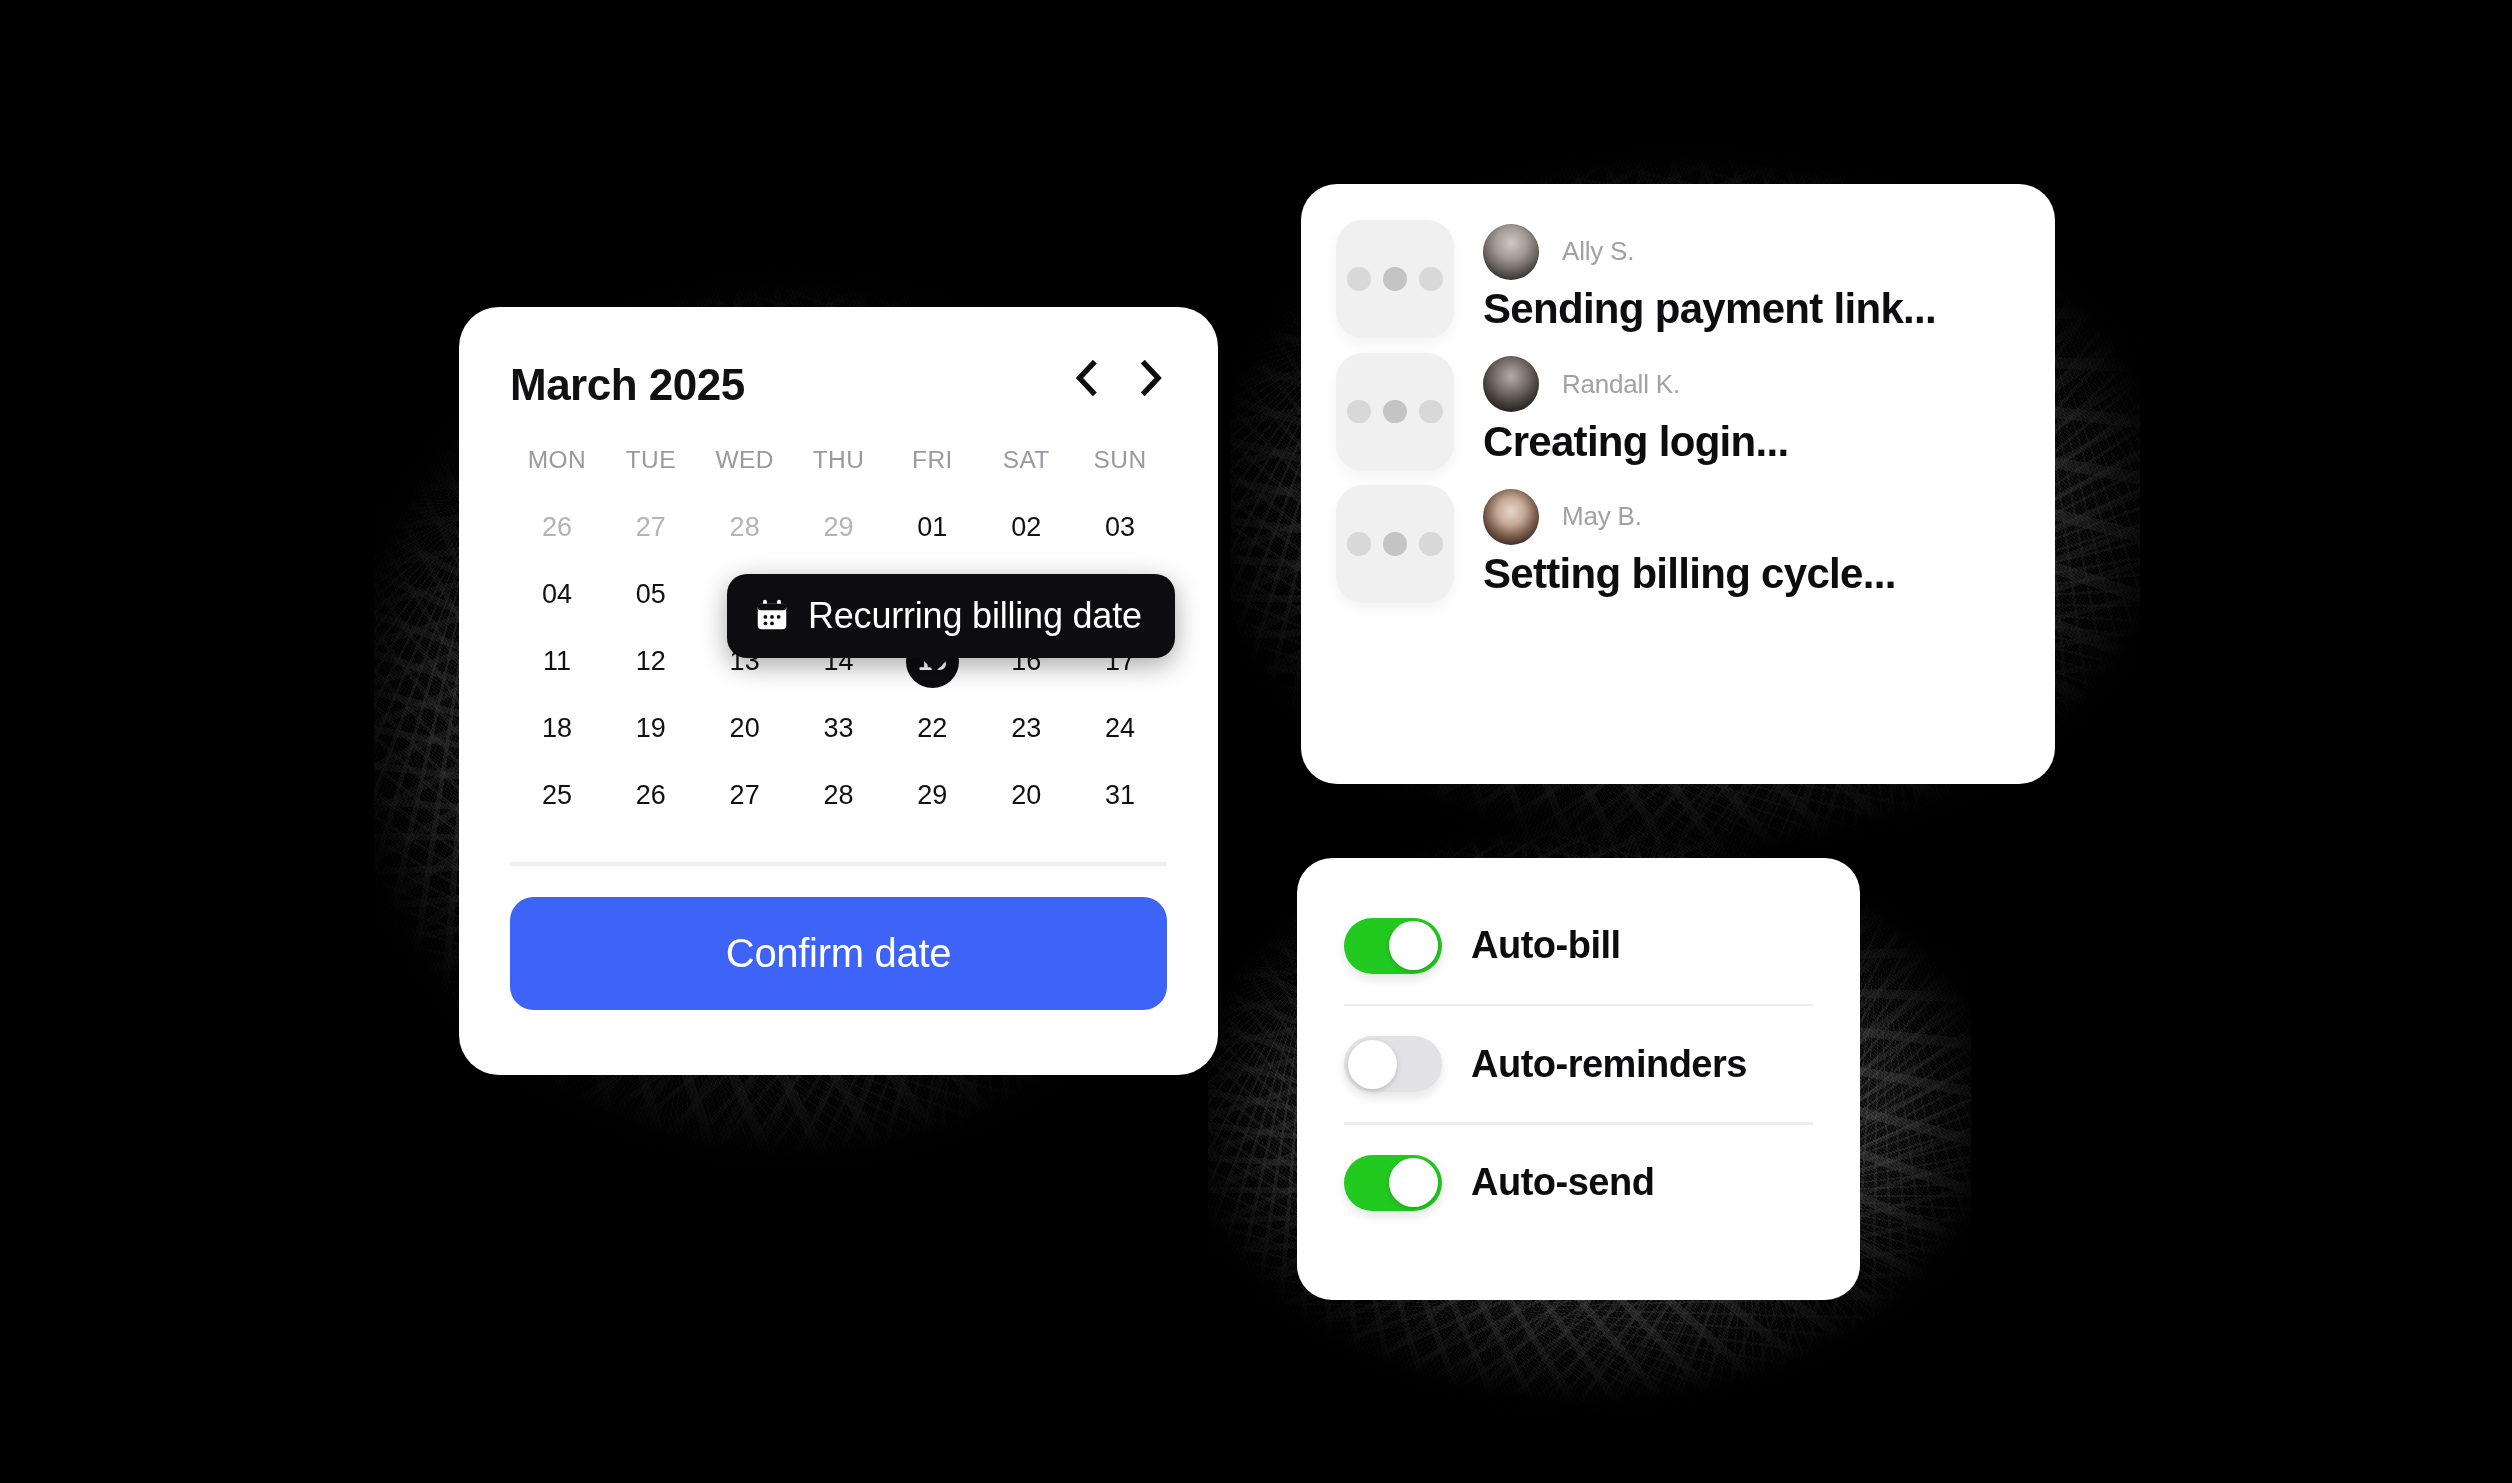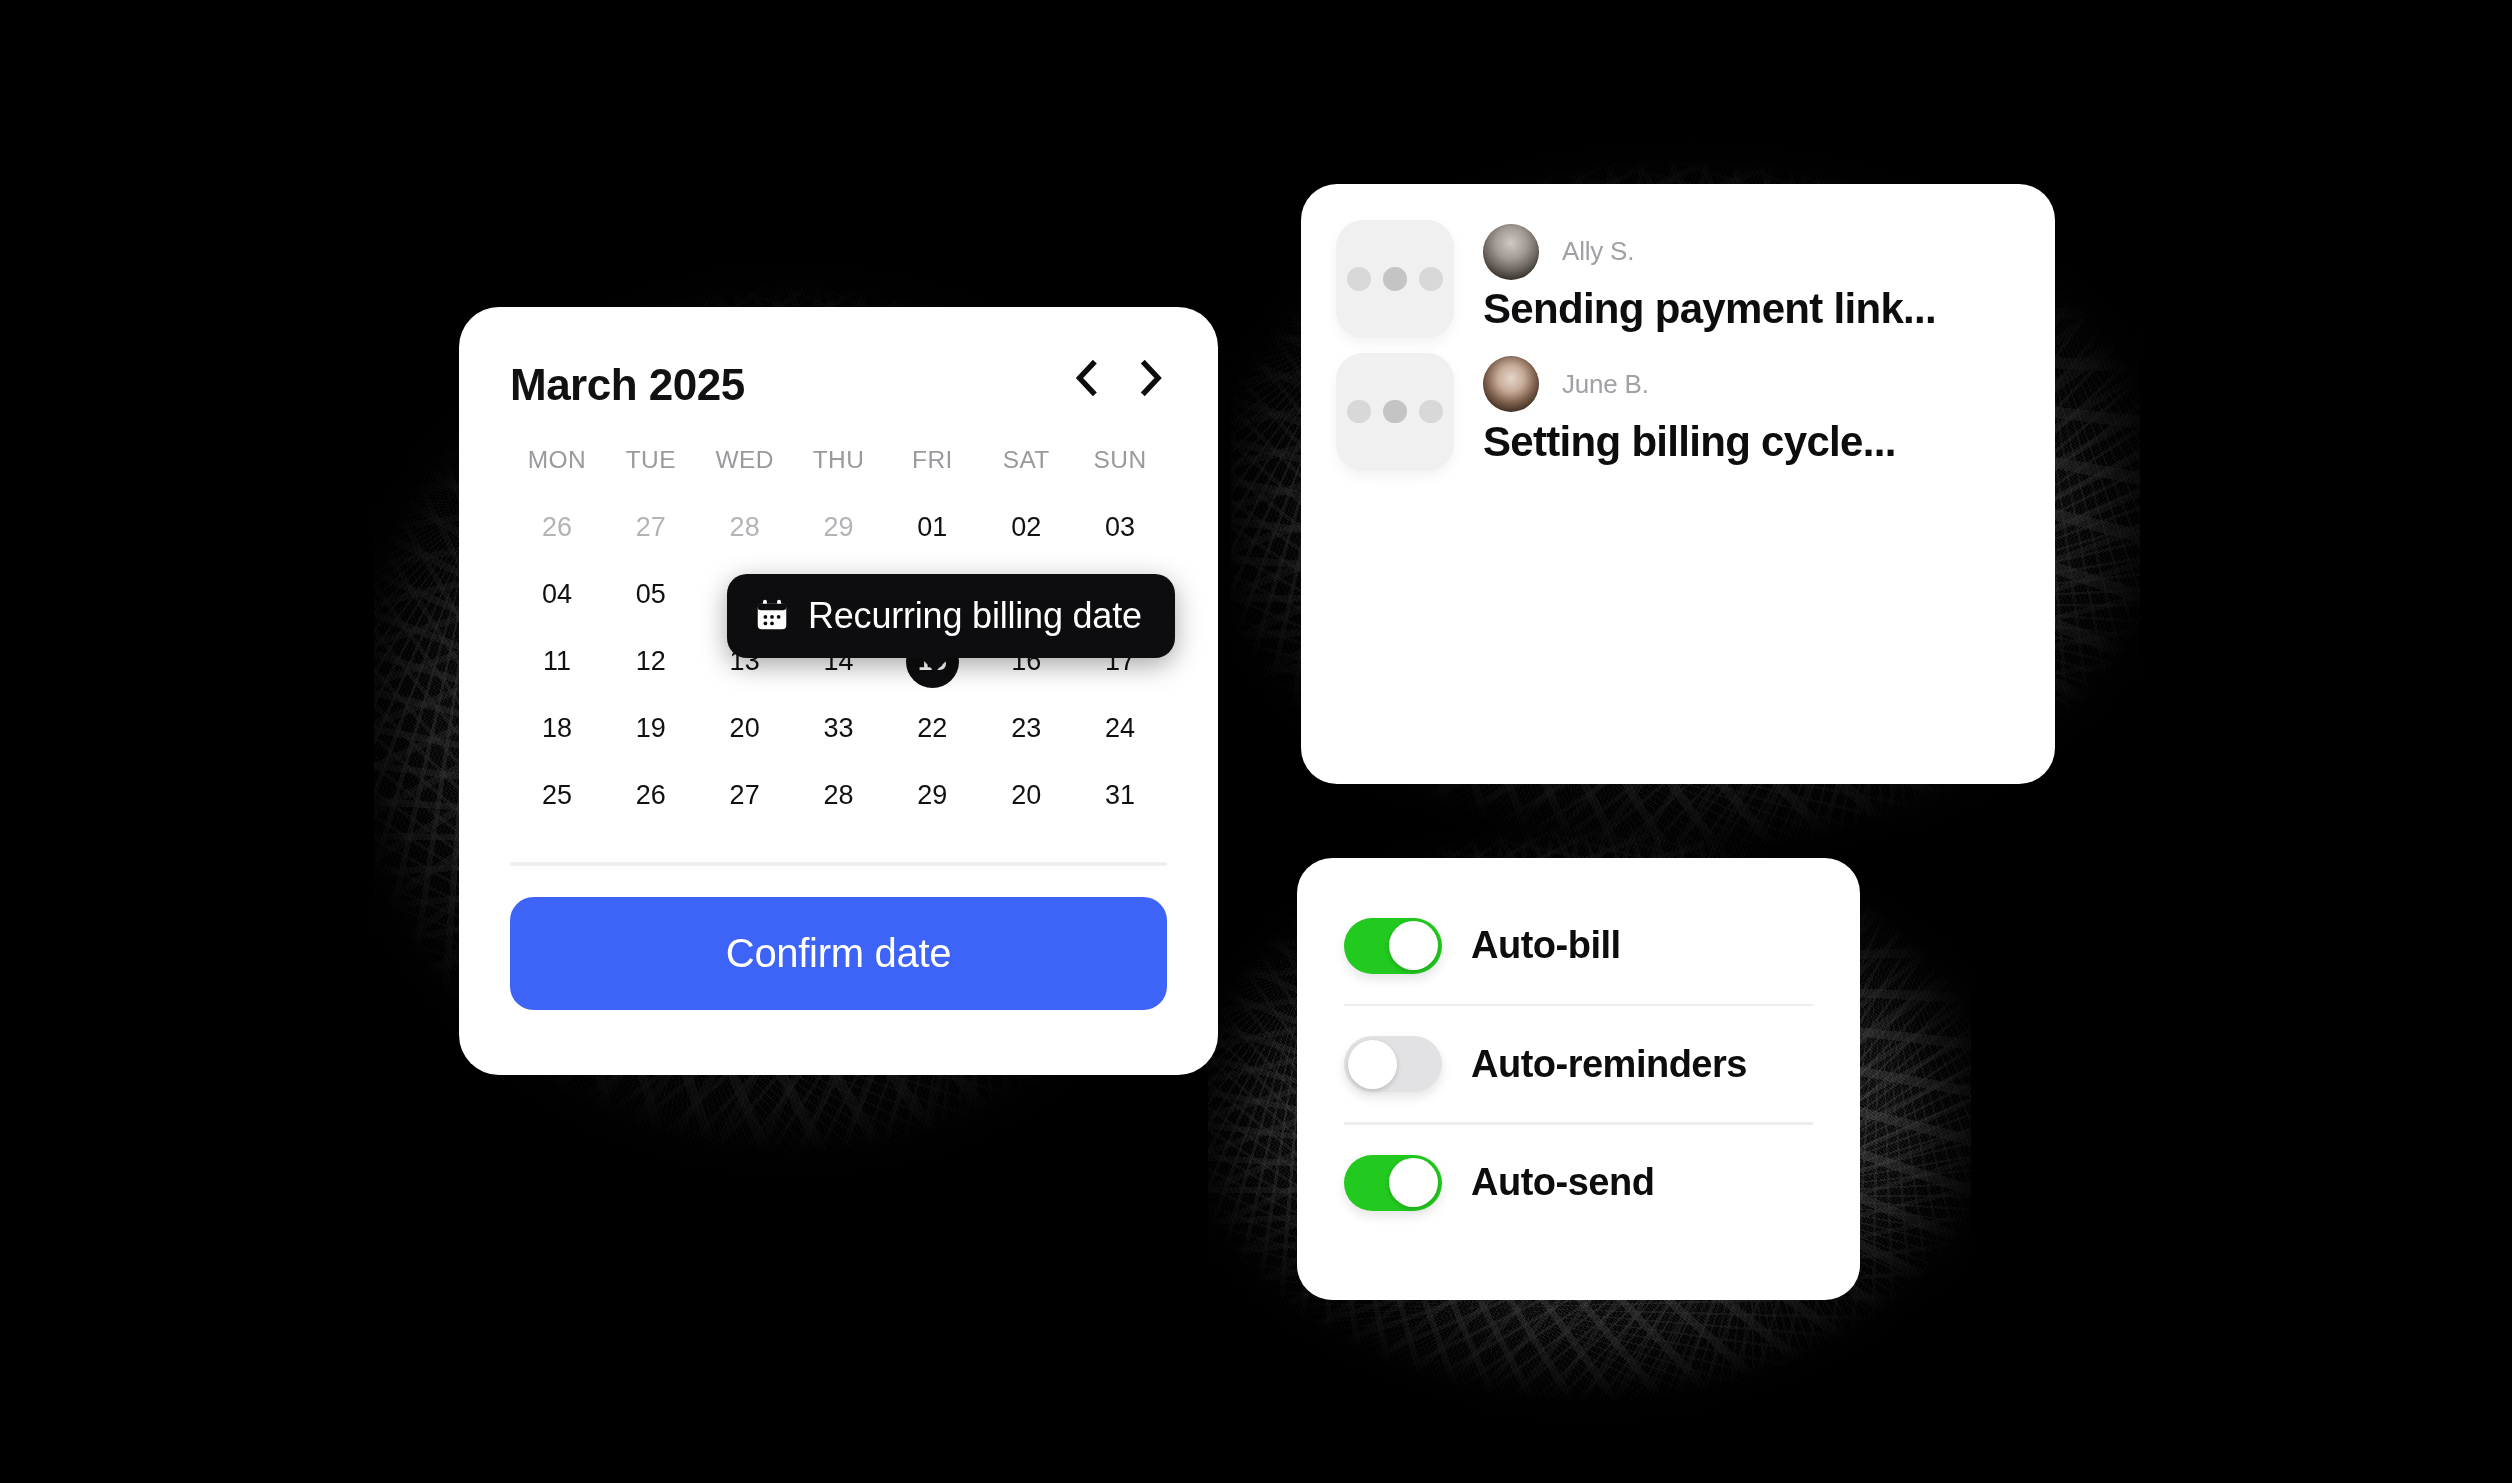--- a/index.html
+++ b/index.html
@@ -337,22 +337,36 @@
           </div>
         </div>
         <div class="msg-row">
           <div class="typing-box">
             <i></i>
             <i></i>
             <i></i>
           </div>
           <div class="msg-body">
             <div class="msg-meta">
+              <div class="avatar av-randall"></div>
+              <div class="msg-name">Randall K.</div>
+            </div>
+            <div class="msg-text">Creating login...</div>
+          </div>
+        </div>
+        <div class="msg-row">
+          <div class="typing-box">
+            <i></i>
+            <i></i>
+            <i></i>
+          </div>
+          <div class="msg-body">
+            <div class="msg-meta">
               <div class="avatar av-june"></div>
-              <div class="msg-name">June B.</div>
+              <div class="msg-name">May B.</div>
             </div>
             <div class="msg-text">Setting billing cycle...</div>
           </div>
         </div>
       </div>
   </div>
 
   <div class="card" id="toggles-card">
     <div class="tg-list" id="toggles-list">
         <div class="tg-row">

